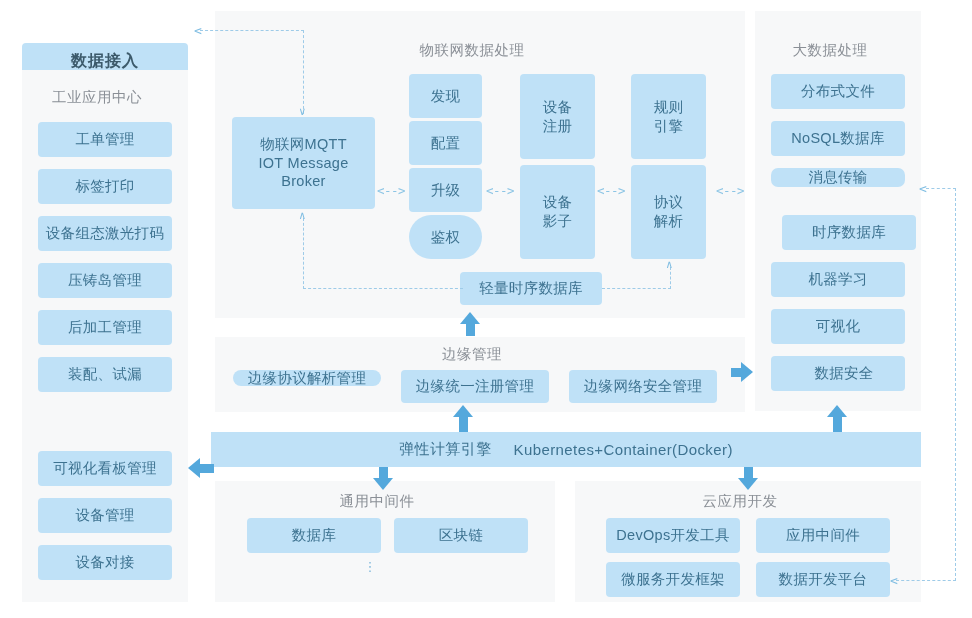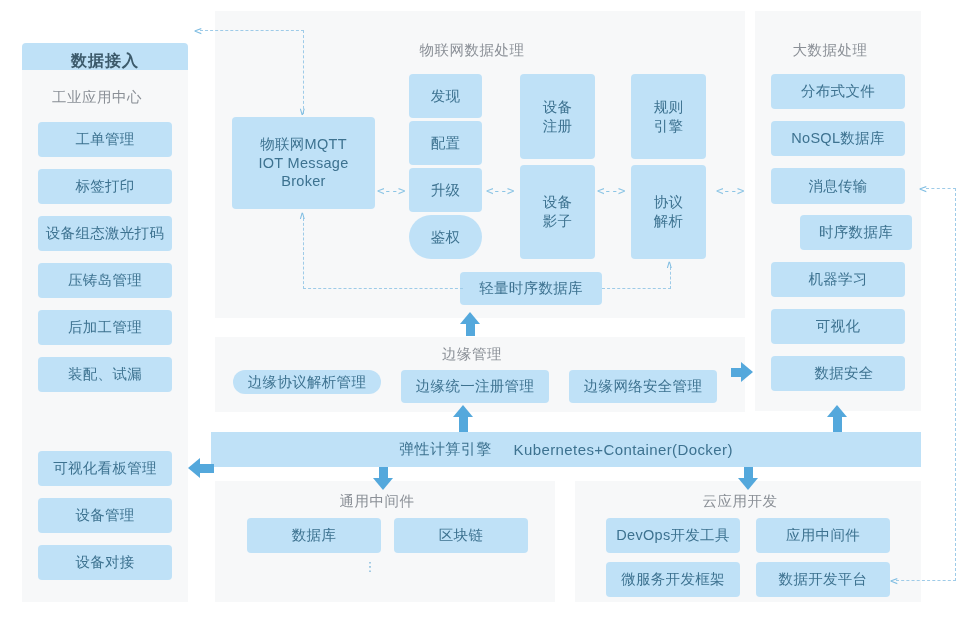--- a/index.html
+++ b/index.html
@@ -199,30 +199,30 @@
   <div class="bidir" style="left:377px; top:183px;">&lt;--&gt;</div>
   <div class="bidir" style="left:486px; top:183px;">&lt;--&gt;</div>
   <div class="bidir" style="left:597px; top:183px;">&lt;--&gt;</div>
   <div class="bidir" style="left:716px; top:183px;">&lt;--&gt;</div>
 
   <div class="panel" style="left:755px; top:11px; width:166px; height:400px;">
     <div class="panel-title" style="top:30px;">大数据处理</div>
   </div>
   <div class="box" style="left:771px; top:74px; width:134px; height:35px;">分布式文件</div>
   <div class="box" style="left:771px; top:121px; width:134px; height:35px;">NoSQL数据库</div>
-  <div class="box" style="left:771px; top:168px; width:134px; height:36px;">消息传输</div>
-  <div class="box" style="left:800px; top:215px; width:112px; height:35px;">时序数据库</div>
+  <div class="box" style="left:771px; top:168px; width:134px; height:19px;border-radius:7px;">消息传输</div>
+  <div class="box" style="left:782px; top:215px; width:134px; height:35px;">时序数据库</div>
   <div class="box" style="left:771px; top:262px; width:134px; height:35px;">机器学习</div>
   <div class="box" style="left:771px; top:309px; width:134px; height:35px;">可视化</div>
   <div class="box" style="left:771px; top:356px; width:134px; height:35px;padding-left:12px;">数据安全</div>
 
   <div class="panel" style="left:215px; top:337px; width:530px; height:75px;">
     <div class="panel-title" style="top:8px;">边缘管理</div>
   </div>
-  <div class="box" style="left:233px; top:370px; width:148px; height:24px;border-radius:12px;">边缘协议解析管理</div>
+  <div class="box" style="left:233px; top:370px; width:148px; height:16px;border-radius:12px;">边缘协议解析管理</div>
   <div class="box" style="left:401px; top:370px; width:148px; height:33px;">边缘统一注册管理</div>
   <div class="box" style="left:569px; top:370px; width:148px; height:33px;">边缘网络安全管理</div>
 
   <div class="wide-bar" style="left:211px; top:432px; width:710px; height:35px;">
     <span class="seg-cn">弹性计算引擎</span>
     <span>Kubernetes+Container(Docker)</span>
   </div>
 
   <div class="panel" style="left:215px; top:481px; width:340px; height:121px;">
     <div class="panel-title" style="top:11px;">通用中间件</div>

